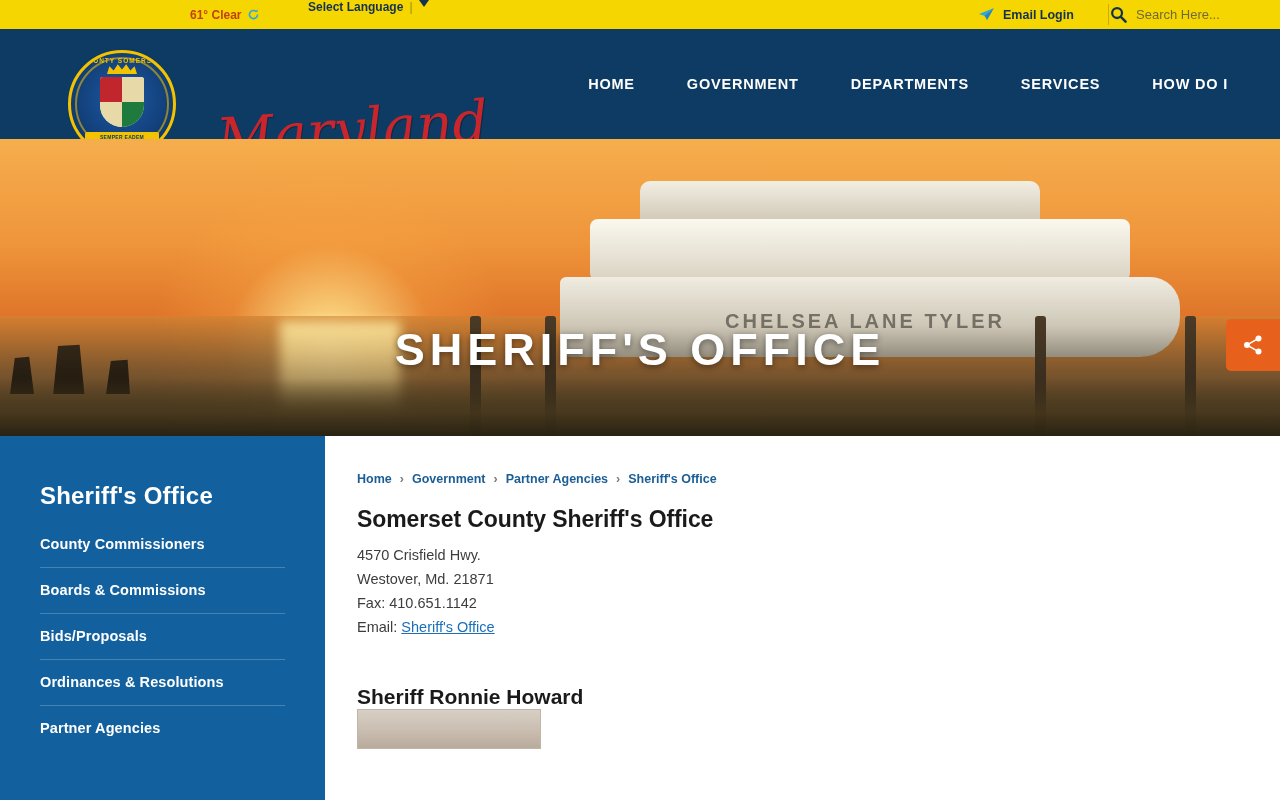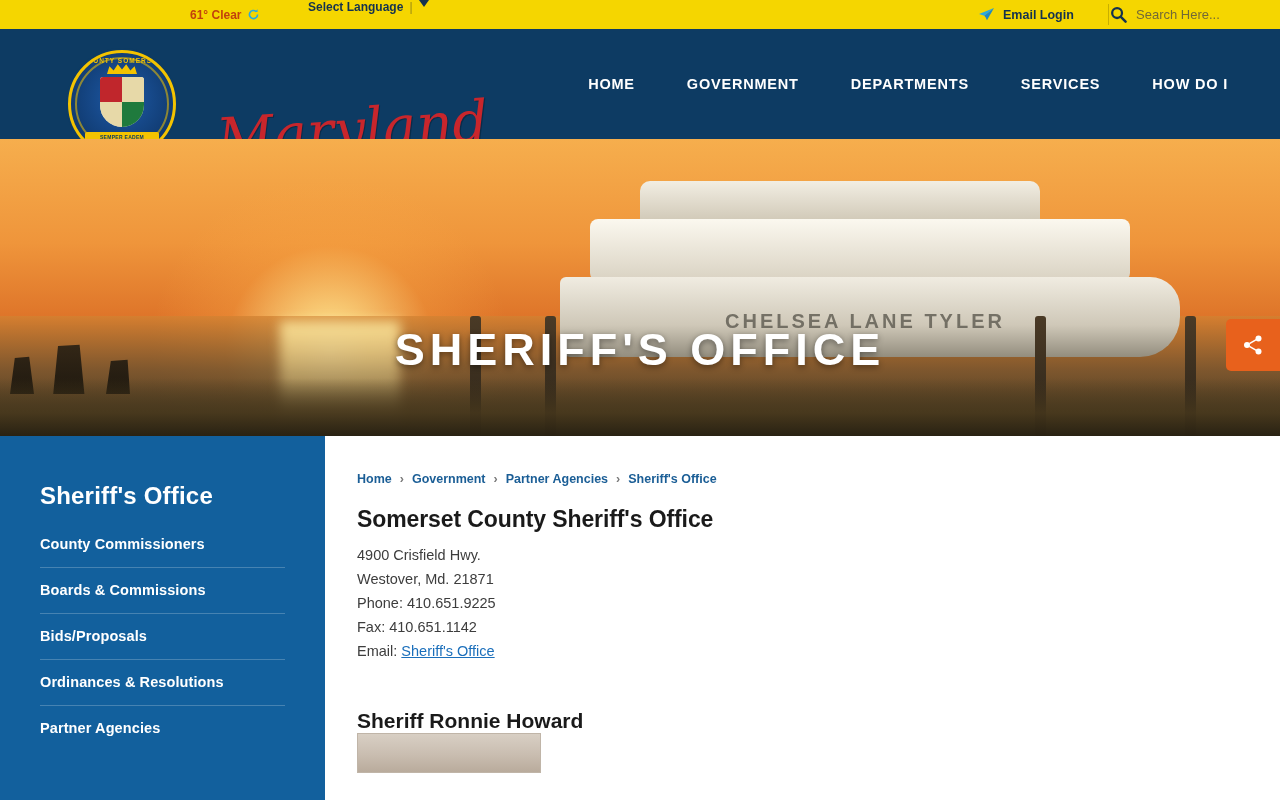--- a/index.html
+++ b/index.html
@@ -389,23 +389,22 @@
       <span class="sep">›</span>
       <span class="crumb">Government</span>
       <span class="sep">›</span>
       <span class="crumb">Partner Agencies</span>
       <span class="sep">›</span>
       <span class="crumb current">Sheriff's Office</span>
     </div>
 
     <h1>Somerset County Sheriff's Office</h1>
 
-    <div class="addr-line">4900 Crisfield Hwy.</div>
+    <div class="addr-line">4570 Crisfield Hwy.</div>
     <div class="addr-line">Westover, Md. 21871</div>
-    <div class="addr-line">Phone: 410.651.9225</div>
     <div class="addr-line">Fax: 410.651.1142</div>
     <div class="addr-line">
       <span>Email: </span><a href="#">Sheriff's Office</a>
     </div>
 
     <h2 class="sub">Sheriff Ronnie Howard</h2>
     <div class="photo"></div>
 
   </main>
 </div>

